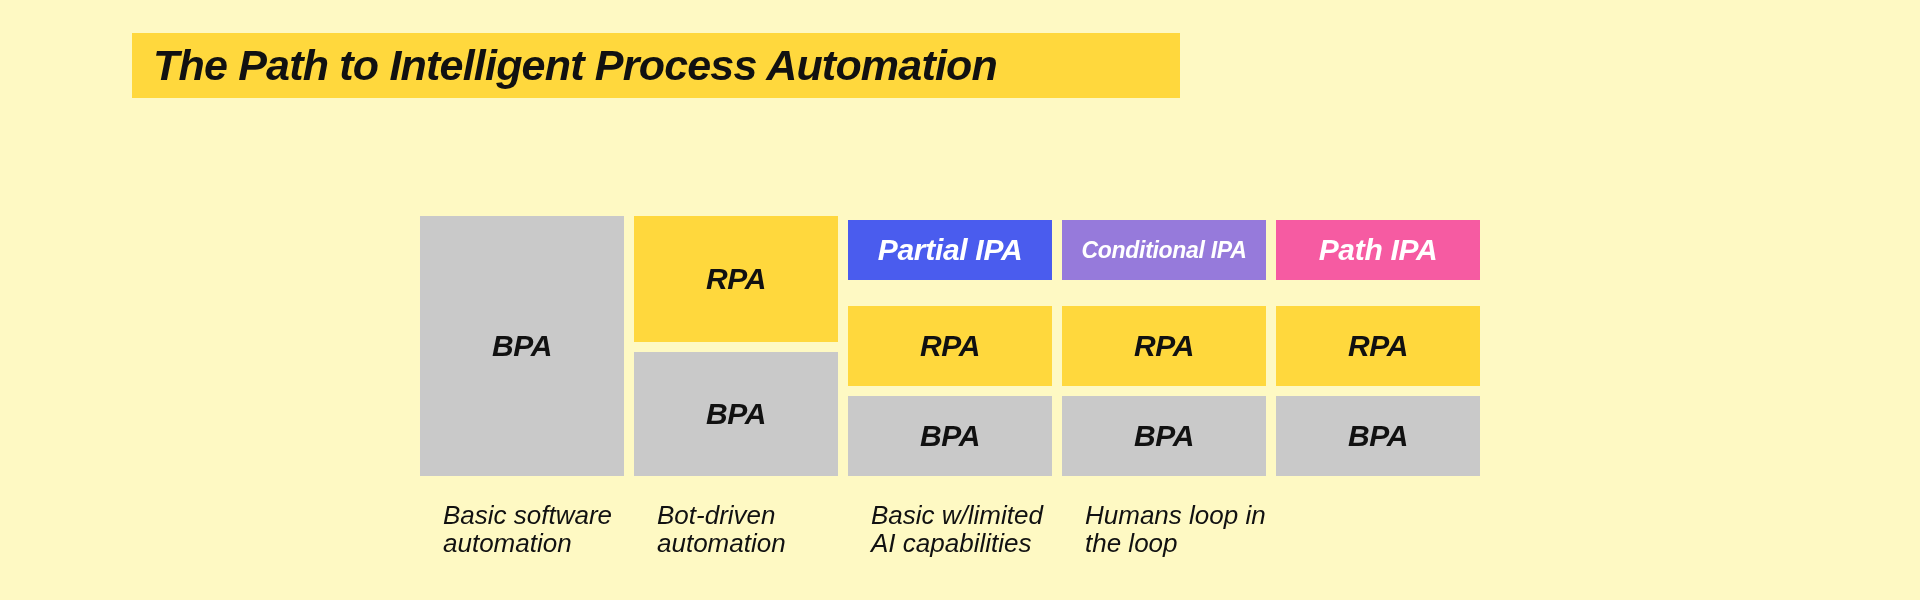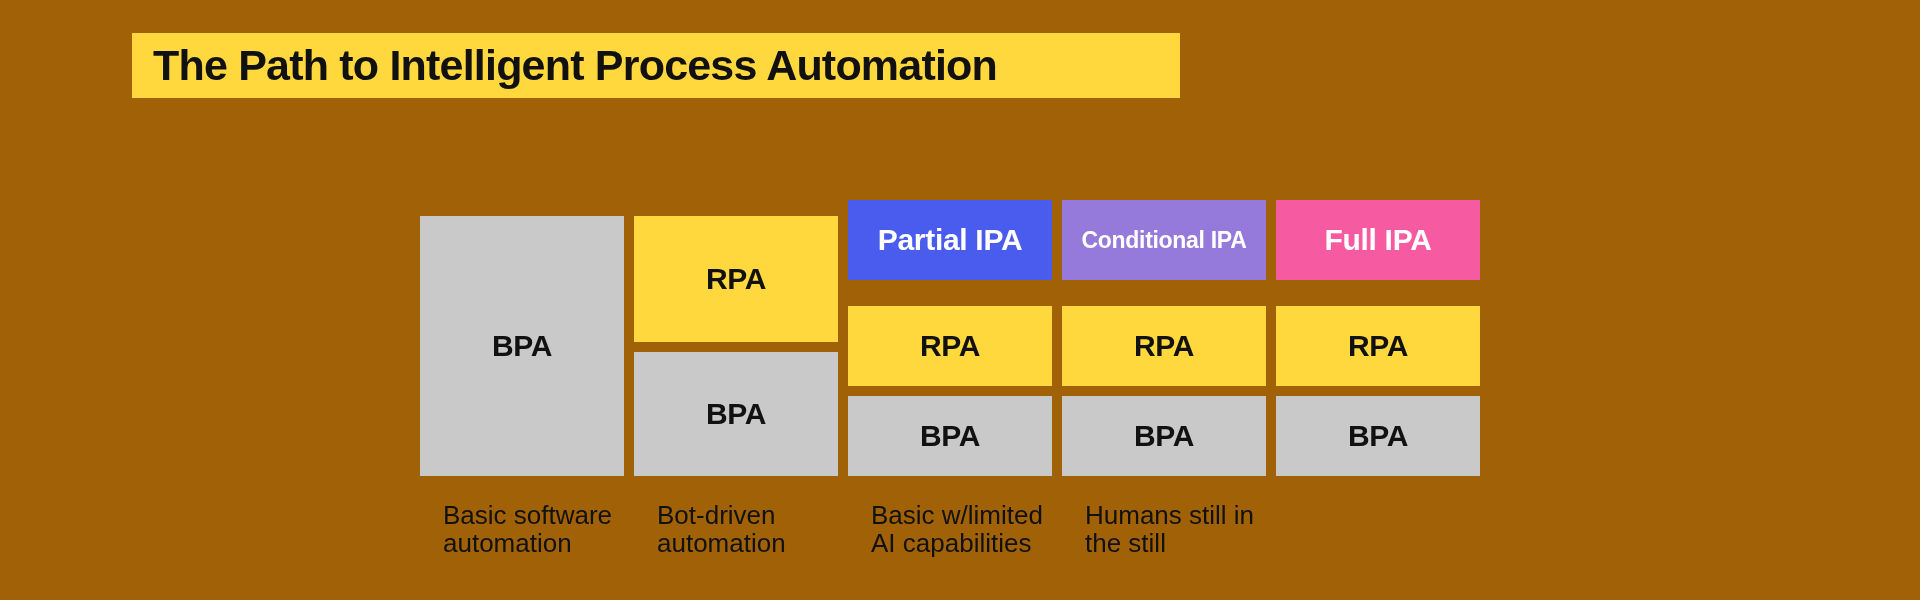--- a/index.html
+++ b/index.html
@@ -3,21 +3,21 @@
 <meta charset="utf-8">
 <style>
   html,body{margin:0;padding:0;}
   body{
     font-family:"Liberation Sans", sans-serif;
     background:#ffffff;
     width:1920px;height:600px;
     position:relative;overflow:hidden;
     color:var(--ink,#111);
   }
-  .canvas{position:absolute;inset:0;background:#a16207;}
+  .canvas{position:absolute;inset:0;background:#fef9c3;font-style:italic;}
 
   
   .title-bar{
     position:absolute;left:132px;top:33px;width:1048px;height:65px;
     background:var(--yellow,#FCD93B);
     display:flex;align-items:center;
     padding-left:21px;box-sizing:border-box;
   }
   .title-bar h1{
     margin:0;font-size:43px;font-weight:700;letter-spacing:-0.8px;
@@ -34,21 +34,21 @@
     font-weight:700;font-size:30px;letter-spacing:-0.3px;
     box-sizing:border-box;
   }
   .bg-gray{background:var(--gray,#C9C9C9);color:var(--ink,#111);}
   .bg-yellow{background:var(--yellow,#FCD93B);color:var(--ink,#111);align-items:center;}
   .bg-blue{background:var(--blue,#4A5CEE);color:var(--light,#fff);}
   .bg-purple{background:var(--purple,#967ADB);color:var(--light,#fff);}
   .bg-pink{background:var(--pink,#F65BA2);color:var(--light,#fff);}
 
   
-  .r-top{top:200px;height:80px;}
+  .r-top{top:220px;height:60px;}
   .r-mid{top:306px;height:80px;}
   .r-bot{top:396px;height:80px;}
   .r-tall{top:216px;height:260px;}     
   .r-top2{top:216px;height:126px;}     
   .r-bot2{top:352px;height:124px;}     
 
   .box.two-line{font-size:23px;line-height:1.15;padding:0 0;}
 
   .caption{
     position:absolute;top:501px;left:10px;width:200px;
@@ -99,26 +99,26 @@
   <div class="col col4">
     <div class="box bg-purple r-top two-line">
       <span>Conditional IPA</span>
     </div>
     <div class="box bg-yellow r-mid">
       <span>RPA</span>
     </div>
     <div class="box bg-gray r-bot">
       <span>BPA</span>
     </div>
-    <div class="caption">Humans still in the still</div>
+    <div class="caption">Humans loop in the loop</div>
   </div>
 
   <div class="col col5">
     <div class="box bg-pink r-top">
-      <span>Full IPA</span>
+      <span>Path IPA</span>
     </div>
     <div class="box bg-yellow r-mid">
       <span>RPA</span>
     </div>
     <div class="box bg-gray r-bot">
       <span>BPA</span>
     </div>
   </div>
 
 </div>

